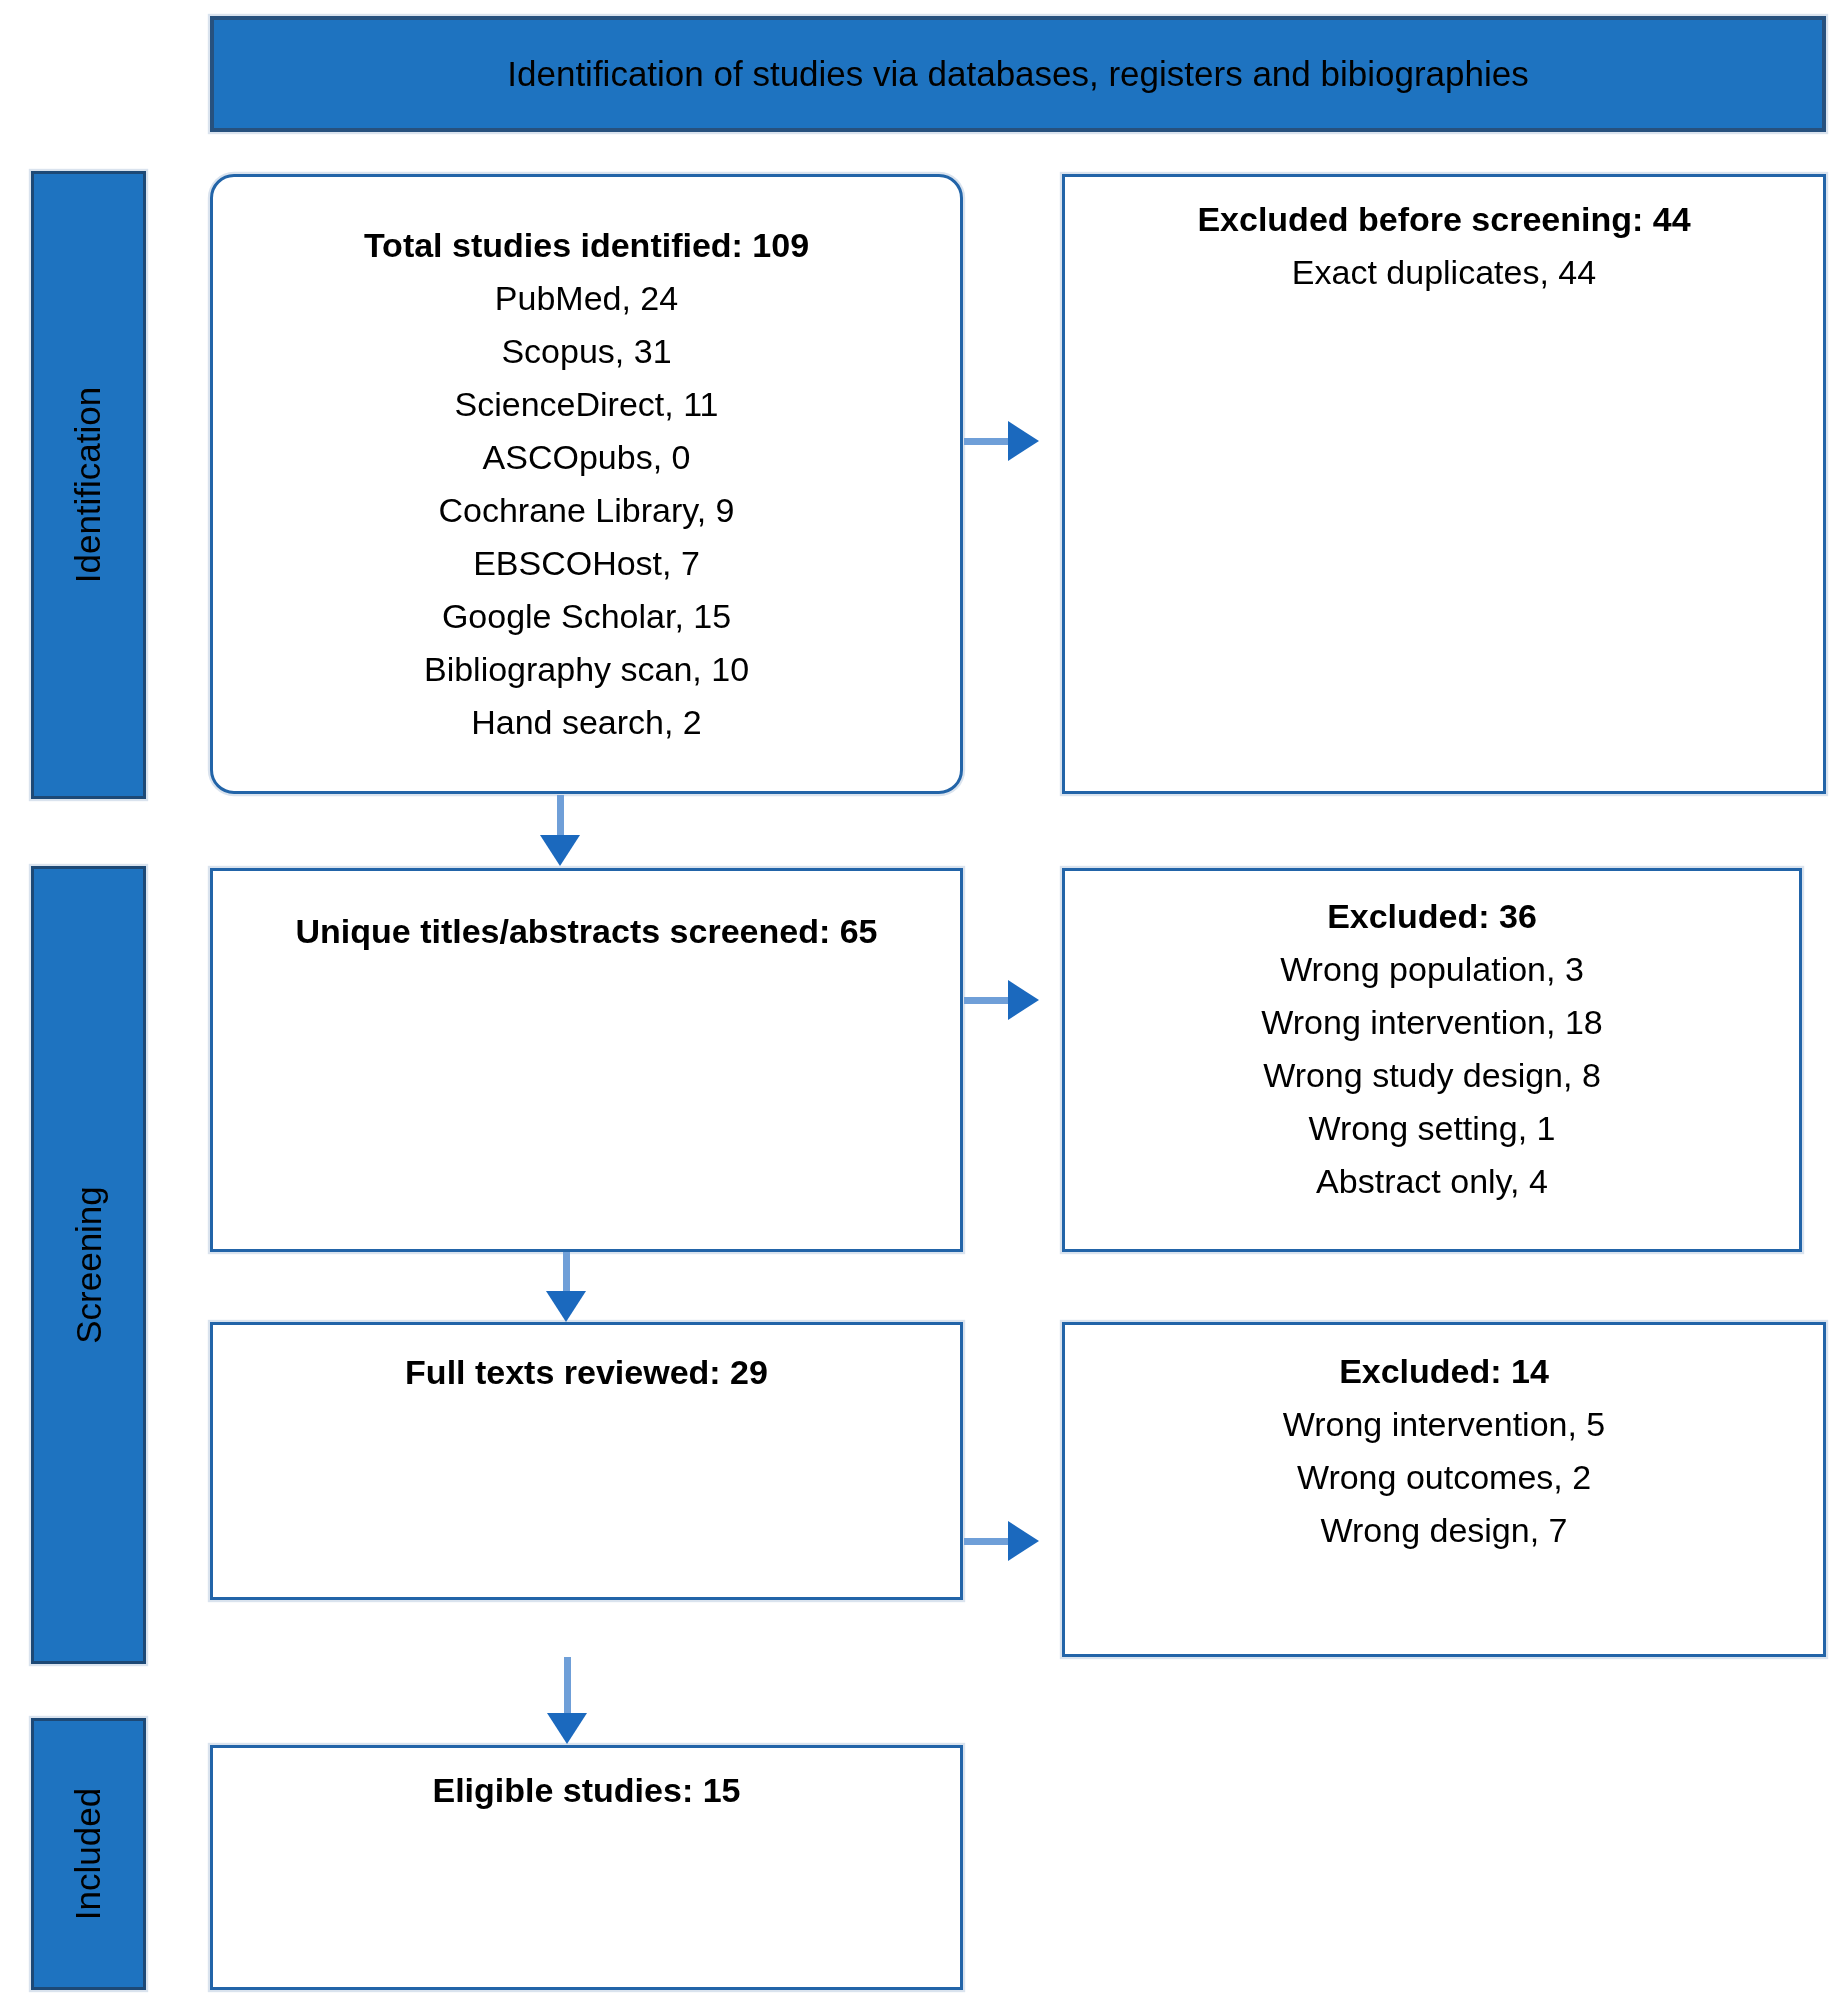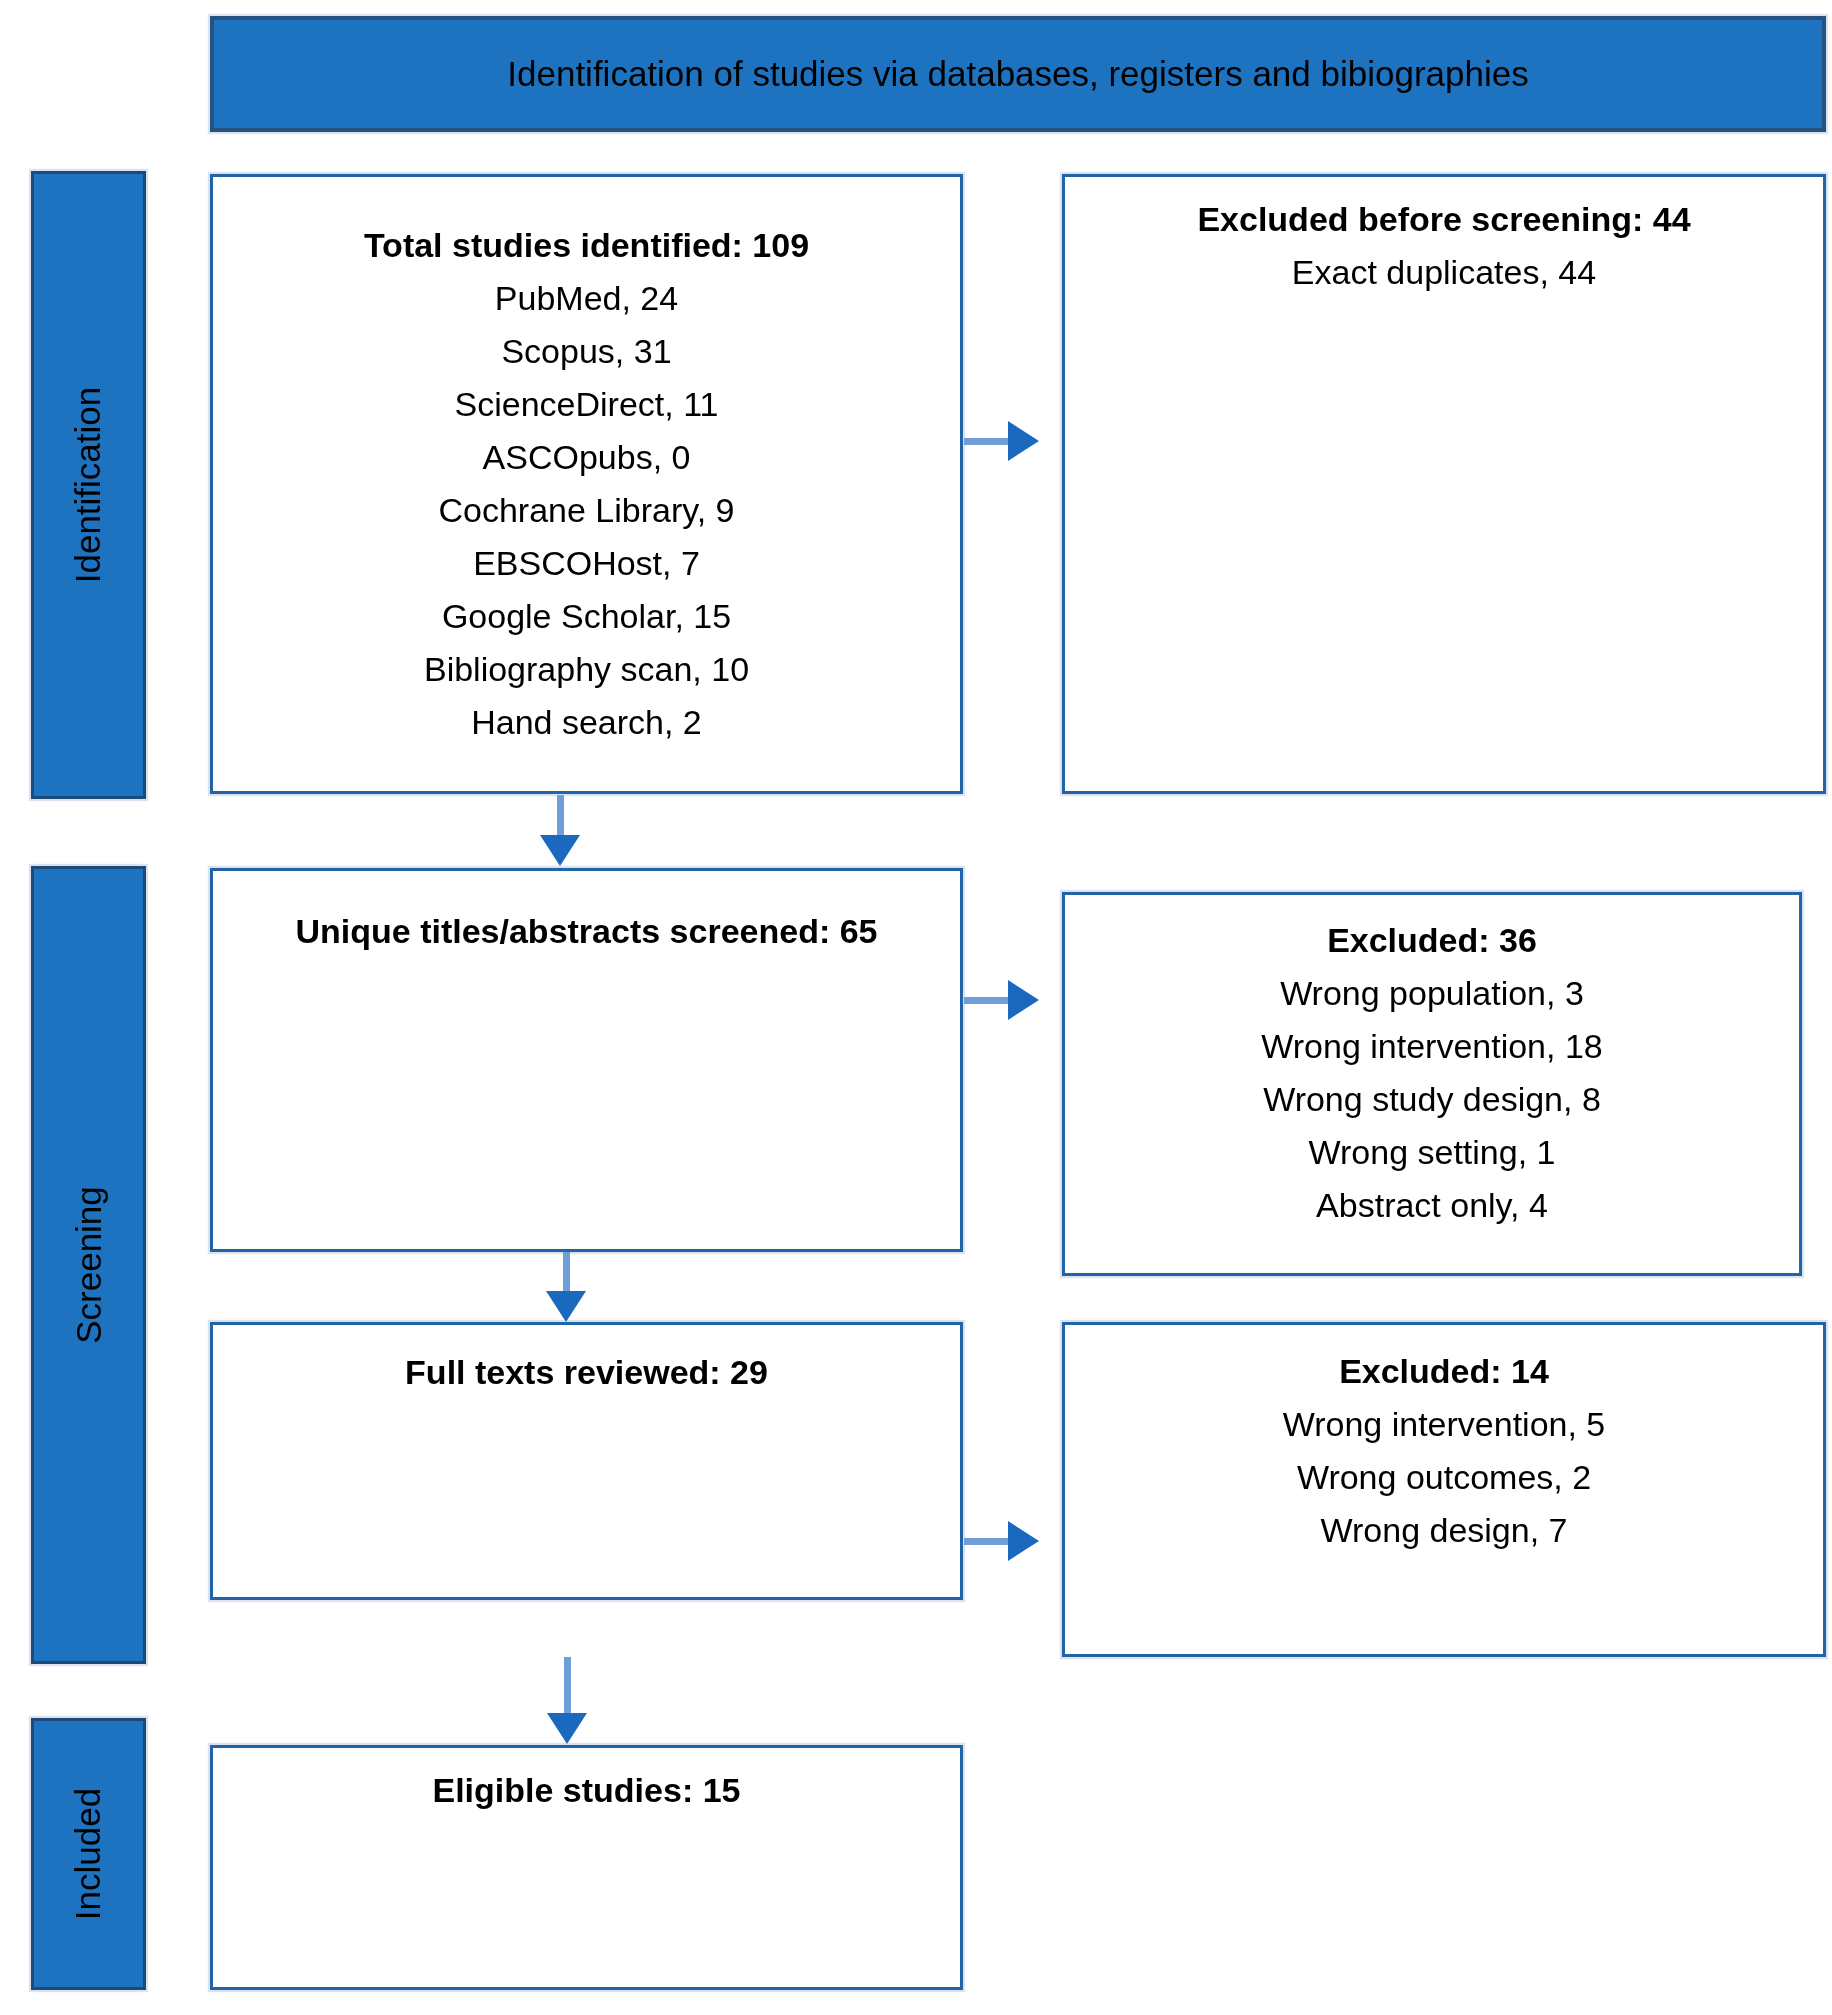--- a/index.html
+++ b/index.html
@@ -25,24 +25,24 @@
   #side-screening{top:866px;height:798px;}
   #side-included{top:1718px;height:272px;}
   
   .box{
     position:absolute;background:#ffffff;border:3.7px solid #2264a8;
     box-sizing:border-box;text-align:center;font-size:34px;line-height:53px;
     box-shadow:0 0 0 2.2px #dae3ee;
   }
   .box .title{font-weight:bold;}
   .box.center{display:flex;flex-direction:column;justify-content:center;}
-  #box-identified{left:210px;top:174px;width:753px;height:620px;}
+  #box-identified{left:210px;top:174px;width:753px;height:620px;border-radius:24px;}
   #box-excluded-before{left:1062px;top:174px;width:764px;height:620px;padding-top:16px;}
   #box-screened{left:210px;top:868px;width:753px;height:384px;padding-top:34px;}
-  #box-excluded-screening{left:1062px;top:868px;width:740px;height:384px;padding-top:19px;margin-top:24px;}
+  #box-excluded-screening{left:1062px;top:868px;width:740px;height:384px;padding-top:19px;}
   #box-fulltext{left:210px;top:1322px;width:753px;height:278px;padding-top:20.6px;}
   #box-excluded-fulltext{left:1062px;top:1322px;width:764px;height:335px;padding-top:20px;}
   #box-eligible{left:210px;top:1745px;width:753px;height:245px;padding-top:16px;}
   
   .harrow{position:absolute;width:74px;height:41px;}
   .harrow .stem{position:absolute;left:0;top:17px;width:51px;height:7.4px;background:#6f9fd8;}
   .harrow .head{position:absolute;left:44px;top:0;width:0;height:0;
     border-top:20.6px solid transparent;border-bottom:20.6px solid transparent;
     border-left:31px solid #1b69be;}
   .varrow{position:absolute;width:41px;}

